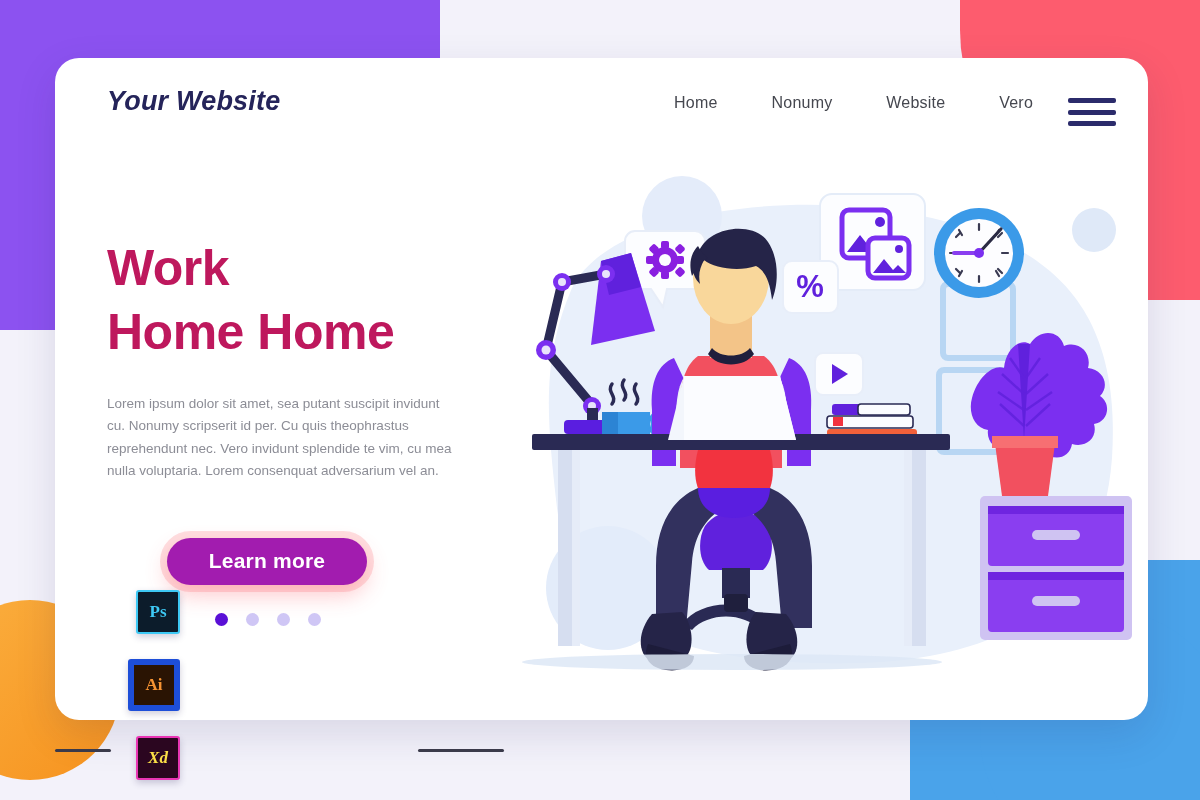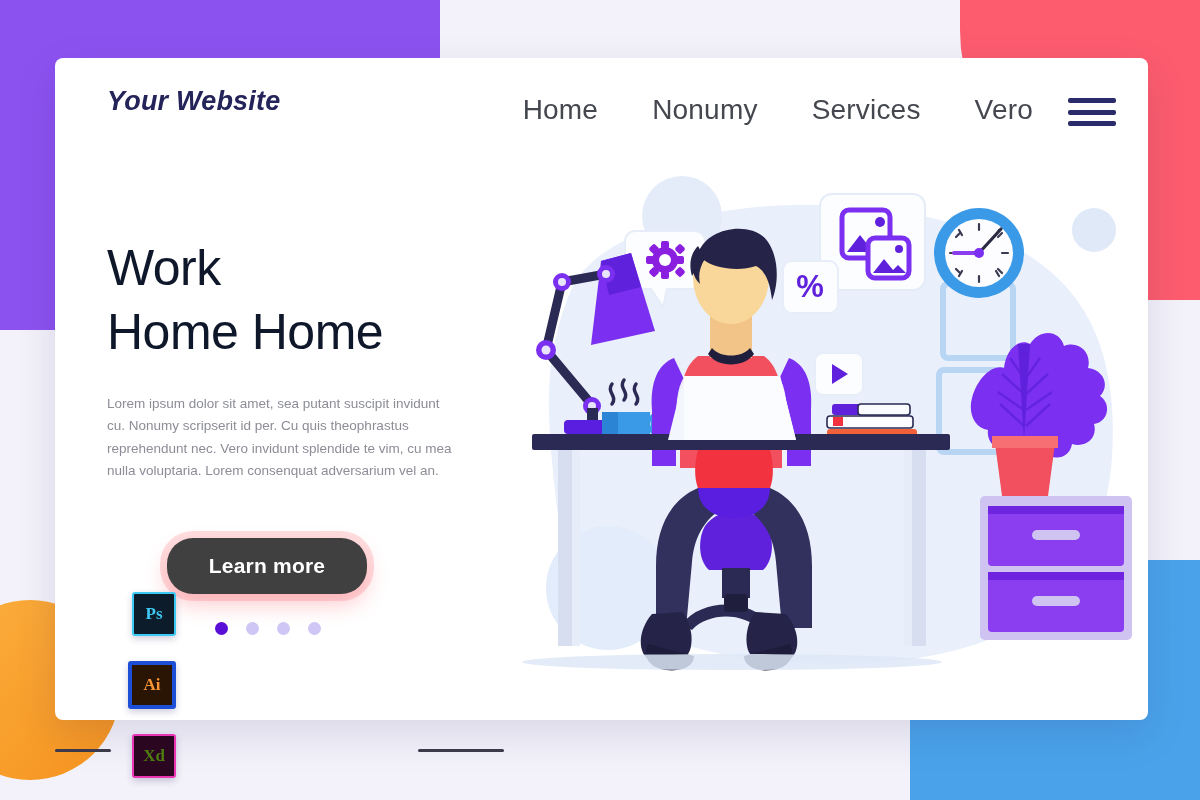--- a/index.html
+++ b/index.html
@@ -37,62 +37,62 @@
     background:#4aa3ea;border-radius:50%;
   }
   .bg-lav-circle{
     position:absolute;right:60px;bottom:90px;width:190px;height:190px;
     background:#eceaf7;border-radius:50%;
   }
 
   
   .card{
     position:absolute;left:55px;top:58px;width:1093px;height:662px;
-    background:#ffffff;border-radius:8px;
+    background:#ffffff;border-radius:24px;
     box-shadow:0 14px 40px rgba(40,30,90,.13);
     overflow:hidden;
   }
 
   
   .header{
     position:absolute;left:0;top:0;width:100%;height:100px;
     display:flex;align-items:center;
   }
   .logo{
     position:absolute;left:52px;top:28px;
     font-style:italic;font-weight:600;font-size:27px;color:#25245a;
     letter-spacing:.2px;
   }
   .nav{
     position:absolute;right:115px;top:36px;display:flex;gap:54px;align-items:center;
   }
   .nav a{
-    font-size:28px;color:#45474f;text-decoration:none;letter-spacing:.2px;
+    font-size:16px;color:#45474f;text-decoration:none;letter-spacing:.2px;
   }
   .burger{
     position:absolute;right:32px;top:40px;width:48px;height:28px;
     display:flex;flex-direction:column;justify-content:space-between;cursor:pointer;
   }
   .burger span{display:block;height:5px;border-radius:2px;background:#2b2b6b;}
 
   
   .copy{position:absolute;left:52px;top:178px;width:400px;}
   .h1{
-    font-size:50px;line-height:1.28;font-weight:normal;color:#0f172a;
+    font-size:50px;line-height:1.28;font-weight:bold;color:#be185d;
     letter-spacing:-.5px;margin:0;
   }
   .h1 .l2{display:block;}
   .lead{
     margin-top:29px;width:348px;
     font-size:13.5px;line-height:1.65;color:#8c8d96;
   }
   .cta{
     margin-top:42px;margin-left:60px;
-    width:200px;height:56px;border:none;border-radius:26px;
-    background:#404040;color:#fff;font-size:21px;font-weight:600;
+    width:200px;height:47px;border:none;border-radius:26px;
+    background:#a21caf;color:#fff;font-size:21px;font-weight:600;
     cursor:pointer;letter-spacing:.2px;
     box-shadow:0 0 0 7px rgba(252,74,85,.18), 0 10px 22px rgba(252,74,85,.30);
   }
   .dots{margin-top:28px;margin-left:108px;display:flex;gap:18px;align-items:center;}
   .dot{width:13px;height:13px;border-radius:50%;background:#cfc6f5;cursor:pointer;}
   .dot.active{background:#5a0fd6;}
 
   
   .illo{position:absolute;left:447px;top:100px;width:646px;height:560px;}
   .illo svg{display:block;}
@@ -106,22 +106,22 @@
   .f-line.left{position:absolute;left:55px;width:56px;}
   .f-line.right{position:absolute;left:418px;width:86px;}
   .tools{position:absolute;left:128px;display:flex;gap:25px;align-items:flex-end;flex-direction:column;}
   .tool{
     width:40px;height:40px;border-radius:3px;
     display:flex;align-items:center;justify-content:center;
     font-size:17px;font-weight:bold;font-family:"Liberation Serif", serif;
     box-shadow:0 3px 7px rgba(40,30,90,.22);
   }
   .tool.ps{background:#0c1c2b;border:2px solid #3ec9f5;color:#3ec9f5;}
-  .tool.ai{background:#2a1403;border:4px solid #1d4ed8;color:#f79433;}
-  .tool.xd{background:#2b0620;border:2px solid #ea36b5;color:#4d7c0f;}
+  .tool.ai{background:#2a1403;border:6px solid #1d4ed8;color:#f79433;}
+  .tool.xd{background:#2b0620;border:2px solid #ea36b5;color:#fde047;font-style:italic;}
   .tool.sk{background:transparent;box-shadow:none;}
   .tool.fg{background:#2f3437;border-radius:4px;}
 </style>
 </head>
 <body>
 
 <div class="stage">
 
   <div class="bg-purple"></div>
   <div class="bg-coral2"></div>
@@ -131,21 +131,21 @@
   <div class="bg-blue2"></div>
   <div class="bg-lav-circle"></div>
 
   <div class="card">
 
     <div class="header">
       <div class="logo">Your Website</div>
       <nav class="nav">
         <a href="#">Home</a>
         <a href="#">Nonumy</a>
-        <a href="#">Services</a>
+        <a href="#">Website</a>
         <a href="#">Vero</a>
       </nav>
       <div class="burger">
         <span></span>
         <span></span>
         <span></span>
       </div>
     </div>
 
     <div class="copy">

